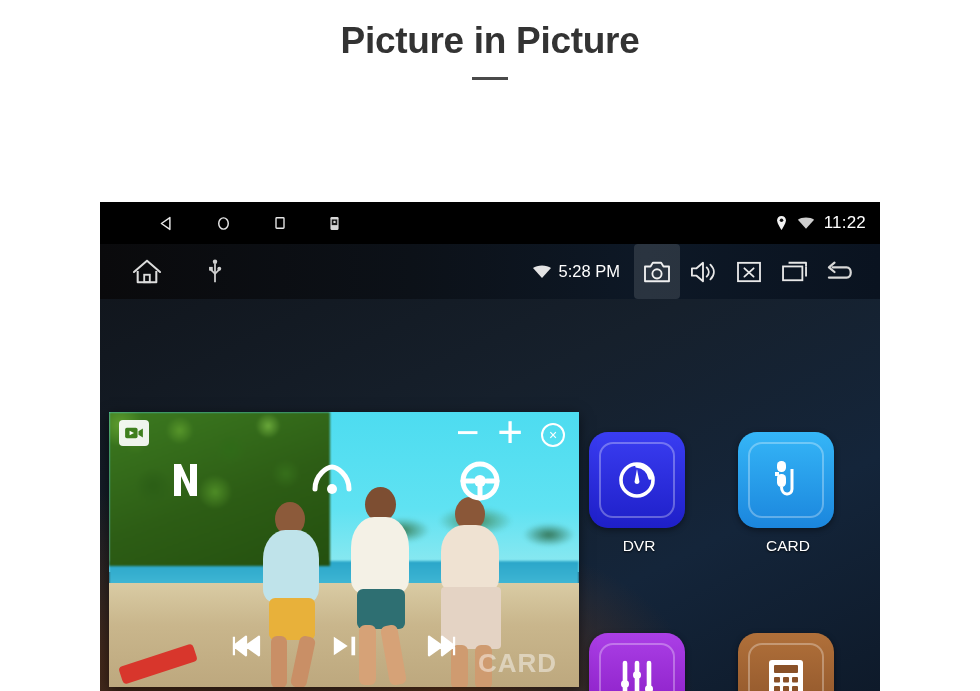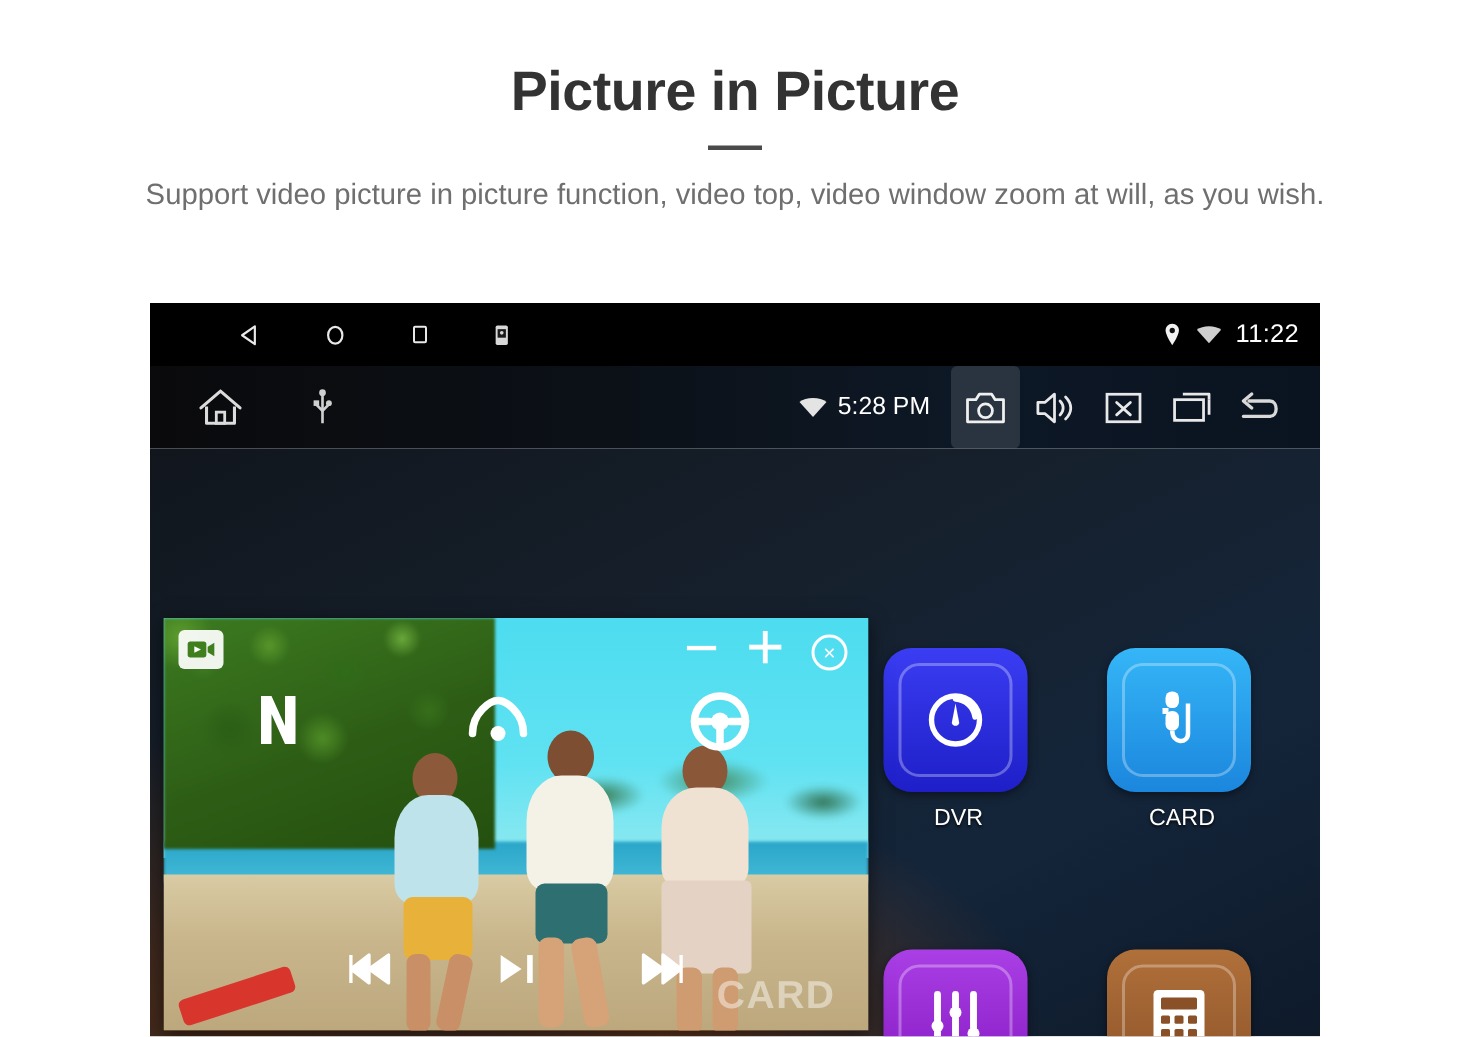--- a/index.html
+++ b/index.html
@@ -5,21 +5,21 @@
   * { box-sizing: border-box; margin: 0; padding: 0; }
   html, body {
     width: 980px; height: 691px;
     background: #ffffff;
     font-family: "Liberation Sans", sans-serif;
     overflow: hidden;
   }
   .page { position: relative; width: 980px; height: 691px; background:#fff; }
 
   
-  .promo-head { padding-top: 40px; text-align: center; }
+  .promo-head { padding-top: 20px; text-align: center; }
   .promo-title {
     font-size: 37px; font-weight: bold; color: #333333;
     letter-spacing: -0.3px; line-height: 1.15;
   }
   .title-rule {
     width: 36px; height: 3px; background: #4a4a4a;
     margin: 14px auto 0;
   }
   .promo-sub {
     margin: 16px auto 0; width: 880px;
@@ -166,21 +166,20 @@
   svg { display:block; }
 </style>
 </head>
 <body>
 
 <div class="page">
 
   <div class="promo-head">
     <div class="promo-title">Picture in Picture</div>
     <div class="title-rule"></div>
-    <div class="promo-sub">Support video picture in picture function, video top, video window zoom at will, as you wish.</div>
   </div>
 
   <div class="device">
 
     <div class="statusbar">
       <div class="sb-navs">
         <span>
           <svg width="17" height="17" viewBox="0 0 20 20">
               <path d="M14 3 L4 10 L14 17 Z" fill="none" stroke="#e8e8e8" stroke-width="1.7" stroke-linejoin="round"></path>
             </svg>

